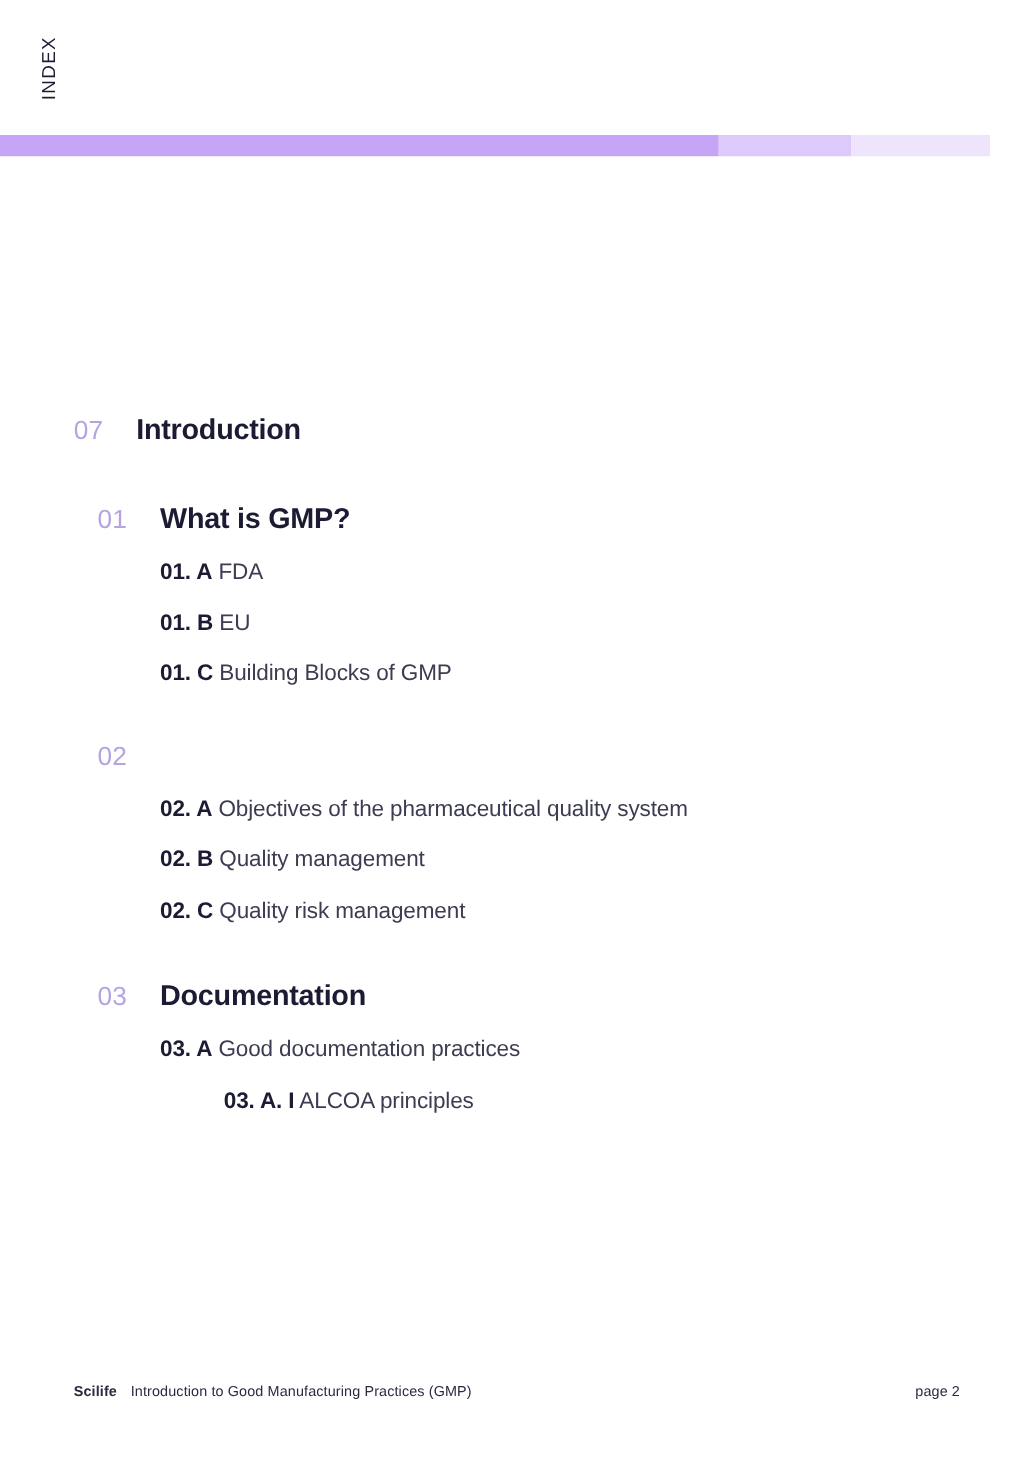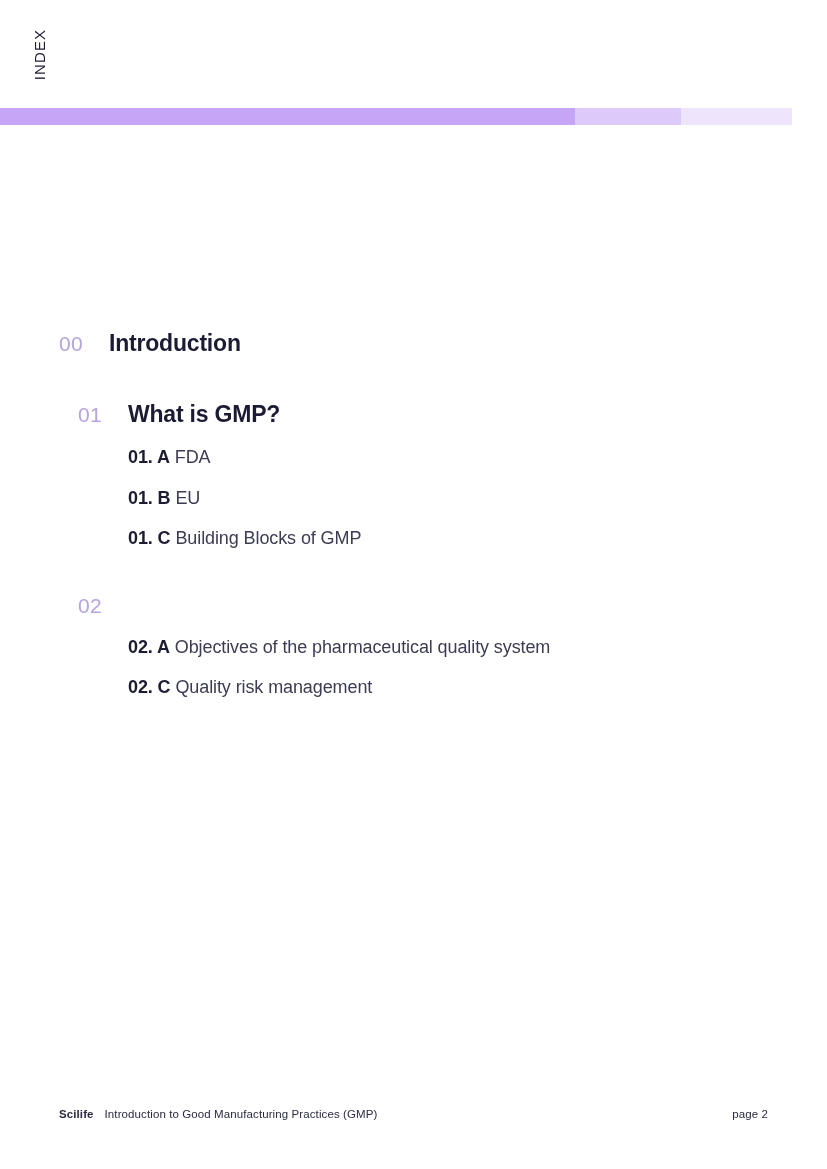--- a/index.html
+++ b/index.html
@@ -143,39 +143,48 @@
 
 <div class="top-bar">
     <div class="bar-seg bar-seg-1" style="background: rgb(198, 164, 246); width: 575px;"></div>
     <div class="bar-seg bar-seg-2" style="background: rgb(221, 201, 250); width: 106px;"></div>
     <div class="bar-seg bar-seg-3" style="background: rgb(238, 228, 252); width: 111px;"></div>
   </div>
 
 <div class="index-list">
     <div class="section">
       <div class="section-head">
-        <span class="section-num">00</span>
+        <span class="section-num">07</span>
         <span class="section-title">Introduction</span>
       </div>
     </div>
     <div class="section">
       <div class="section-head">
         <span class="section-num">01</span>
         <span class="section-title">What is GMP?</span>
       </div>
       <div class="sub-item"><span class="sub-prefix">01. A</span> <span class="sub-label">FDA</span></div>
       <div class="sub-item"><span class="sub-prefix">01. B</span> <span class="sub-label">EU</span></div>
       <div class="sub-item"><span class="sub-prefix">01. C</span> <span class="sub-label">Building Blocks of GMP</span></div>
     </div>
     <div class="section">
       <div class="section-head">
         <span class="section-num">02</span>
       </div>
       <div class="sub-item"><span class="sub-prefix">02. A</span> <span class="sub-label">Objectives of the pharmaceutical quality system</span></div>
+      <div class="sub-item"><span class="sub-prefix">02. B</span> <span class="sub-label">Quality management</span></div>
       <div class="sub-item"><span class="sub-prefix">02. C</span> <span class="sub-label">Quality risk management</span></div>
+    </div>
+    <div class="section">
+      <div class="section-head">
+        <span class="section-num">03</span>
+        <span class="section-title">Documentation</span>
+      </div>
+      <div class="sub-item"><span class="sub-prefix">03. A</span> <span class="sub-label">Good documentation practices</span></div>
+      <div class="sub-item level-2"><span class="sub-prefix">03. A. I</span> <span class="sub-label">ALCOA principles</span></div>
     </div>
   </div>
 
 <div class="footer">
   <span class="footer-brand">Scilife</span>
   <span class="footer-title">Introduction to Good Manufacturing Practices (GMP)</span>
   <span class="footer-page">page 2</span>
 </div>
 
 </body></html>

